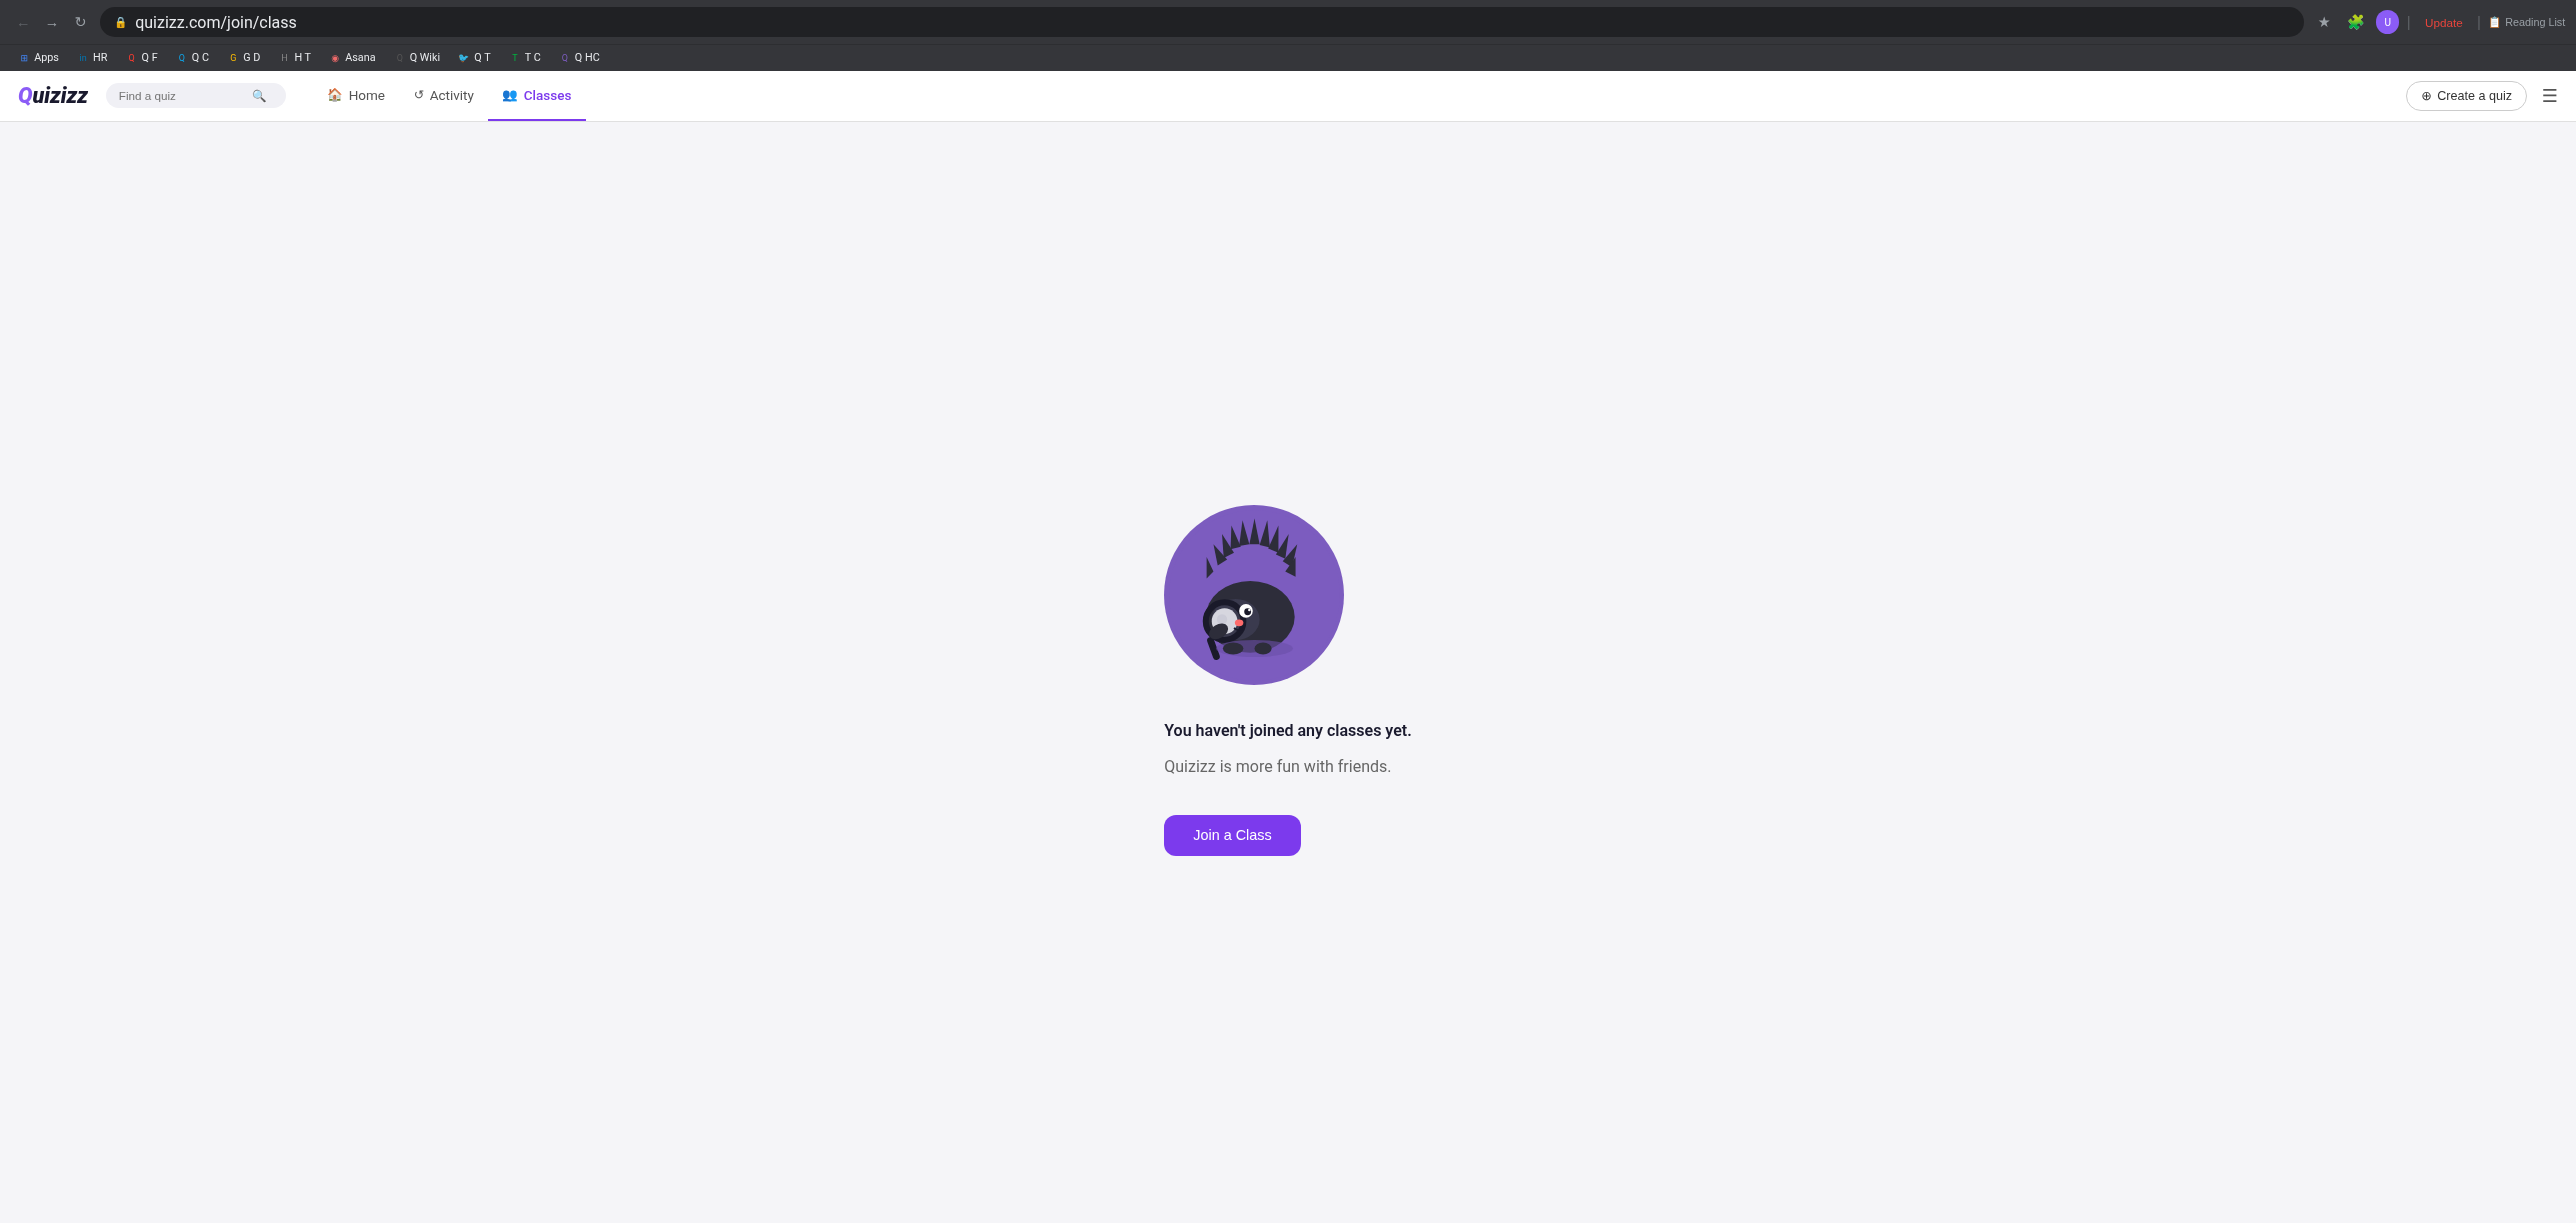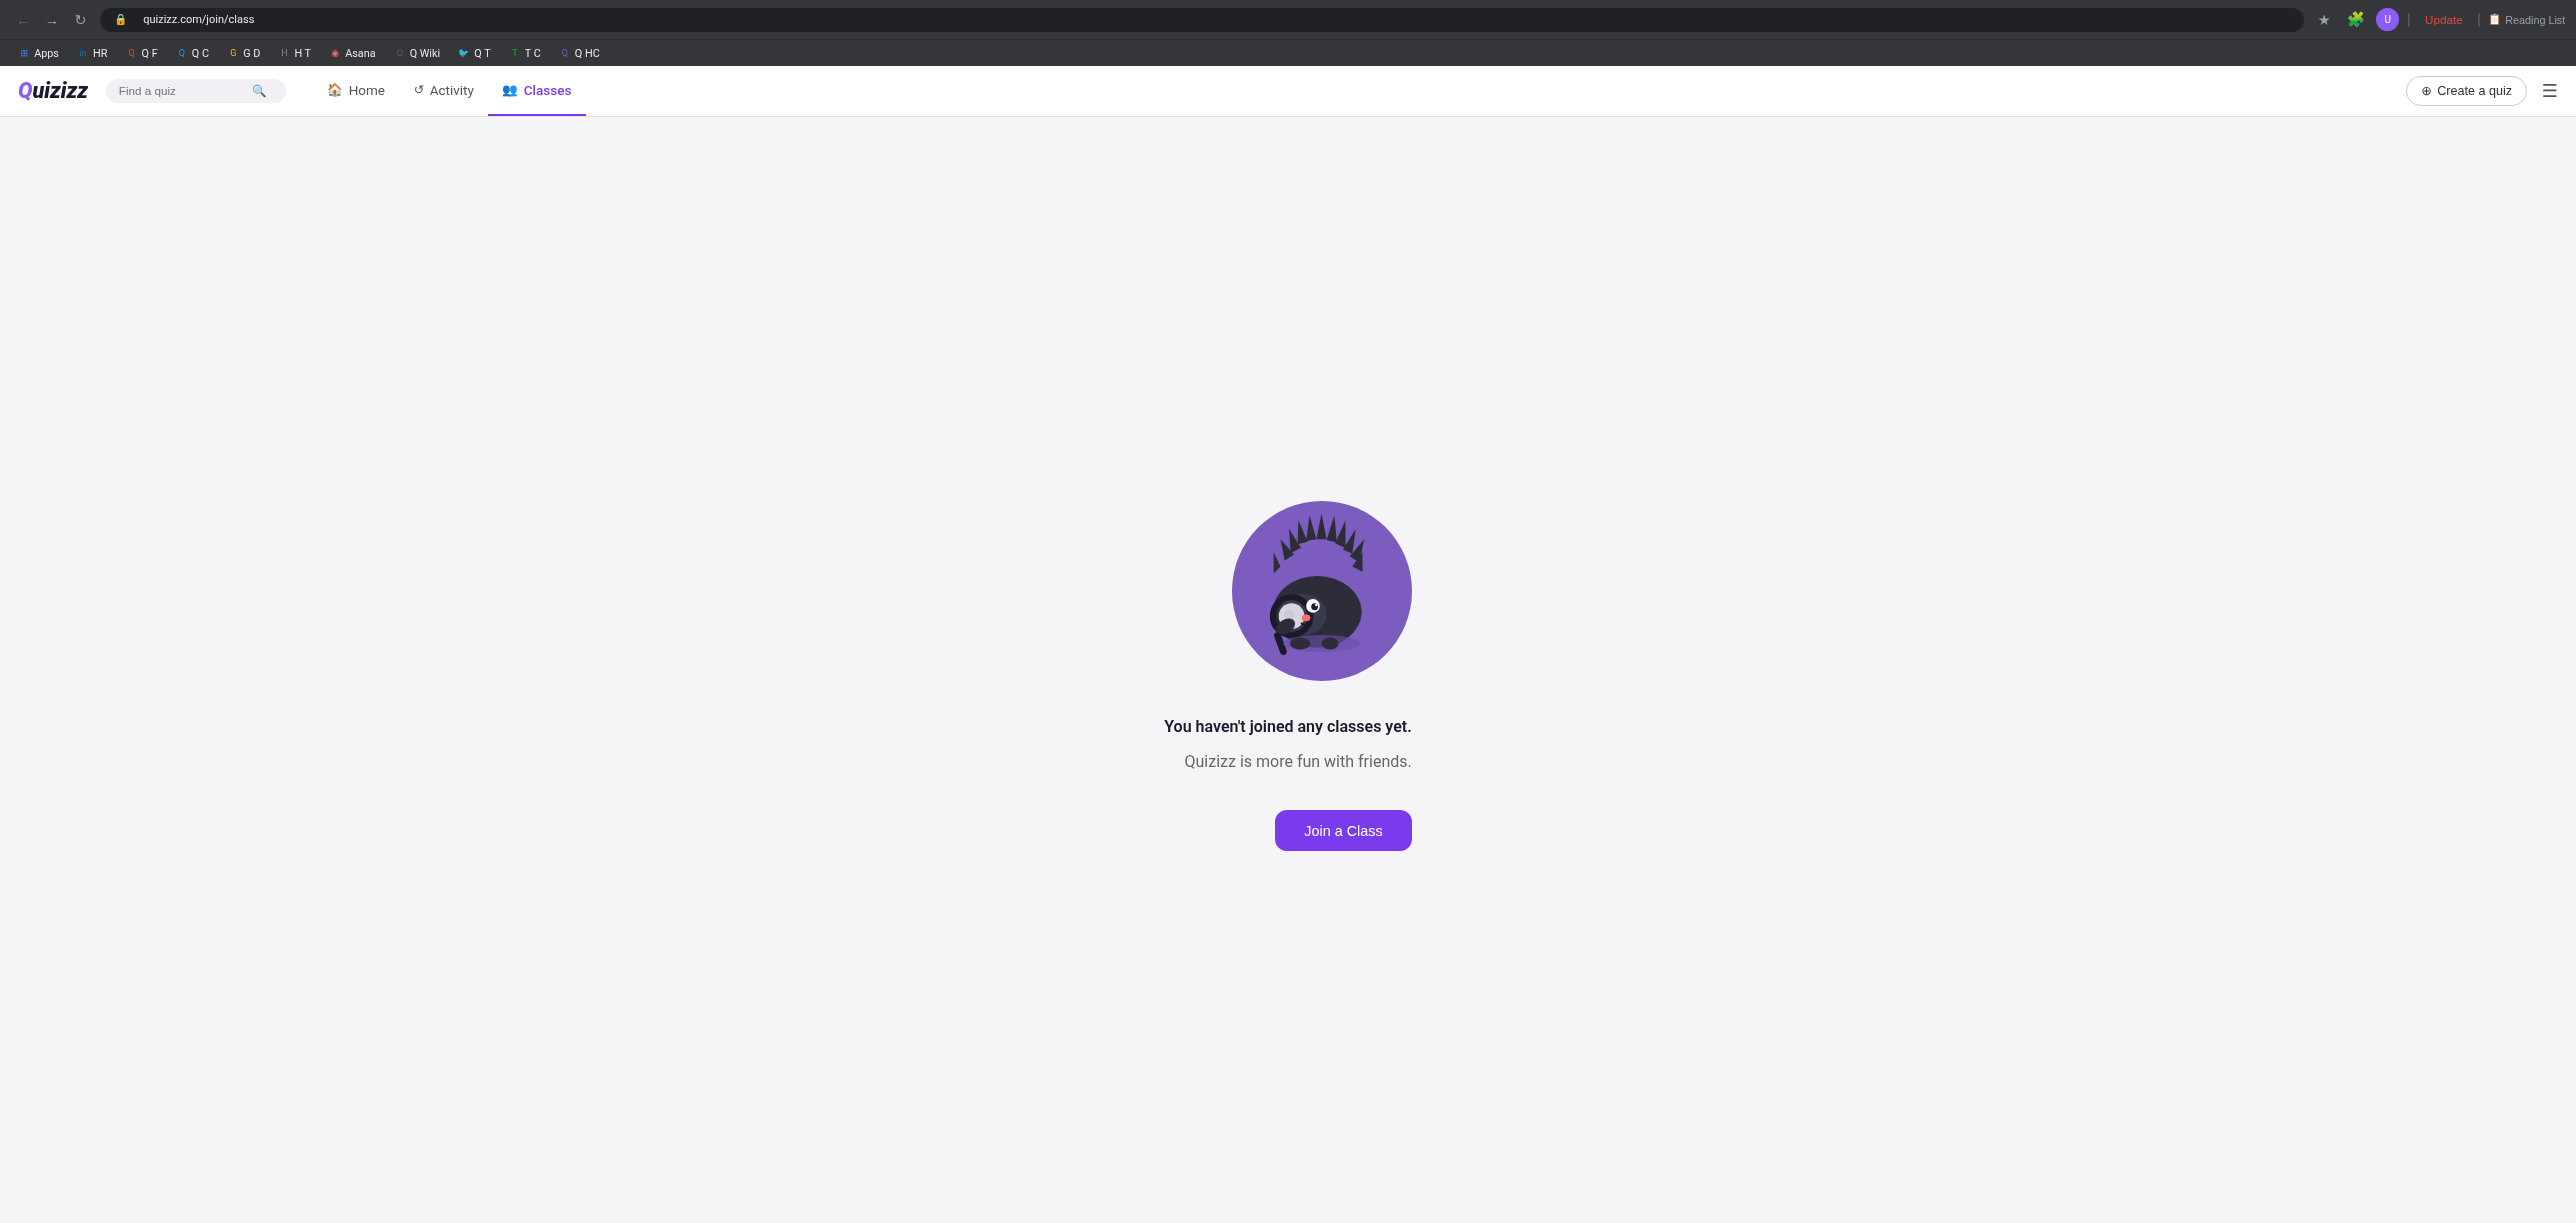--- a/index.html
+++ b/index.html
@@ -40,22 +40,21 @@
       background: #202124;
       border-radius: 18px;
       padding: 5.4px 14.4px;
       display: flex;
       align-items: center;
       gap: 7.2px;
     }
     .address-bar .lock-icon { color: #9aa0a6; font-size: 10.8px; }
     .address-bar .url-text {
       color: #e8eaed;
-      font-size: 11px;
-      margin-left: 8px;
+      font-size: 16px;
     }
     .browser-actions {
       display: flex;
       align-items: center;
       gap: 7.2px;
     }
     .browser-action-btn {
       width: 25px;
       height: 25px;
       border-radius: 50%;
@@ -226,21 +225,21 @@
       align-items: center;
       justify-content: center;
       min-height: calc(100vh - 105px);
       background: #f5f5f8;
       padding: 36px 18px;
     }
 
     .empty-state {
       display: flex;
       flex-direction: column;
-      align-items: flex-end;
+      align-items: flex-start;
       gap: 14.4px;
       text-align: center;
     }
 
     
     .hedgehog-circle {
       width: 180px;
       height: 180px;
       border-radius: 50%;
       background: #7c5cbf;

